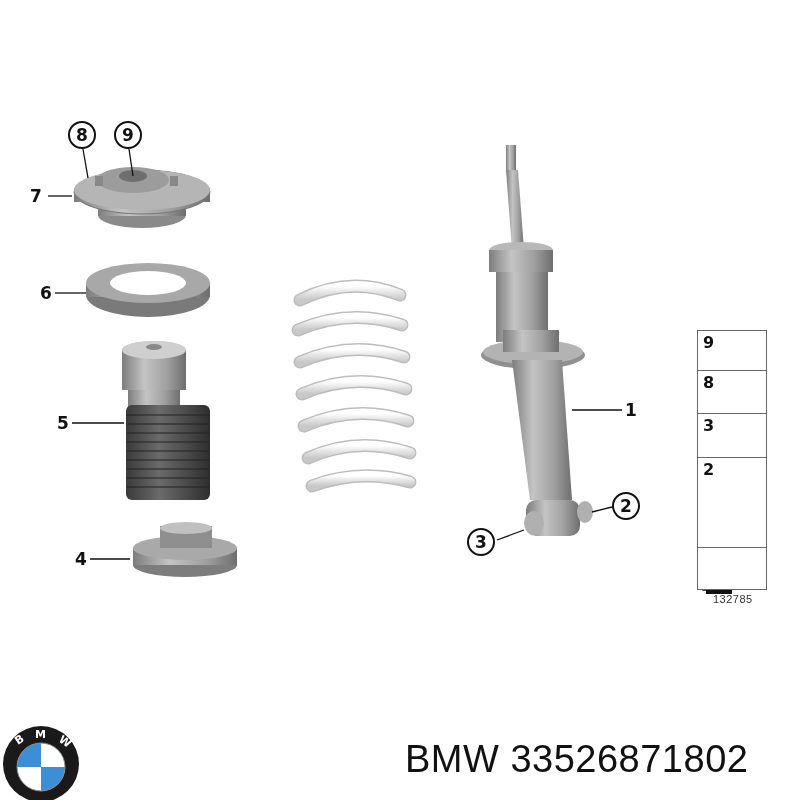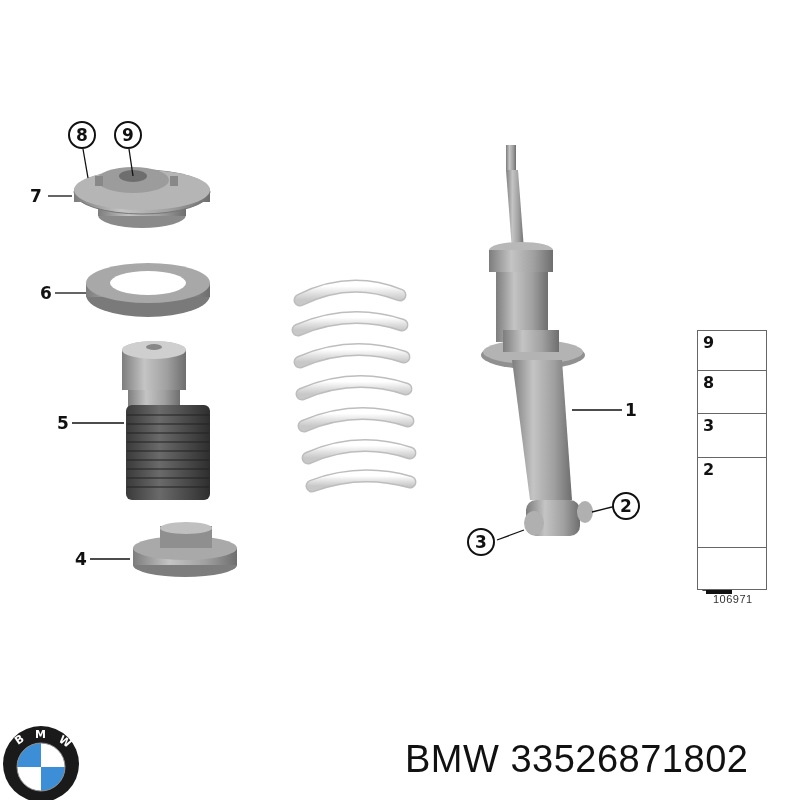--- a/index.html
+++ b/index.html
@@ -170,21 +170,21 @@
   <div class="legend-cell" style="top:83px;height:44px;">
     <span class="legend-num">3</span>
   </div>
   <div class="legend-cell" style="top:127px;height:90px;">
     <span class="legend-num">2</span>
   </div>
   <div class="legend-cell" style="top:217px;height:41px;border-bottom:none;">
     <span></span>
   </div>
 </div>
-<div class="fig-num">106971</div>
+<div class="fig-num">132785</div>
 
 <svg class="abs" style="left:2px;top:725px" width="78" height="78" viewBox="0 0 78 78">
   <circle cx="39" cy="39" r="38" fill="#1a1a1a"></circle>
   <circle cx="39" cy="42" r="24" fill="#ffffff"></circle>
   <path d="M39 42 L39 18 A24 24 0 0 0 15 42 Z" fill="#3c8fd6"></path>
   <path d="M39 42 L63 42 A24 24 0 0 1 39 66 Z" fill="#3c8fd6"></path>
   <circle cx="39" cy="42" r="24" fill="none" stroke="#888" stroke-width="1"></circle>
   <text x="16" y="20" font-family="DejaVu Sans, sans-serif" font-size="11" font-weight="bold" fill="#fff" transform="rotate(-35 16 20)">B</text>
   <text x="33" y="13" font-family="DejaVu Sans, sans-serif" font-size="11" font-weight="bold" fill="#fff">M</text>
   <text x="56" y="16" font-family="DejaVu Sans, sans-serif" font-size="11" font-weight="bold" fill="#fff" transform="rotate(35 56 16)">W</text>

